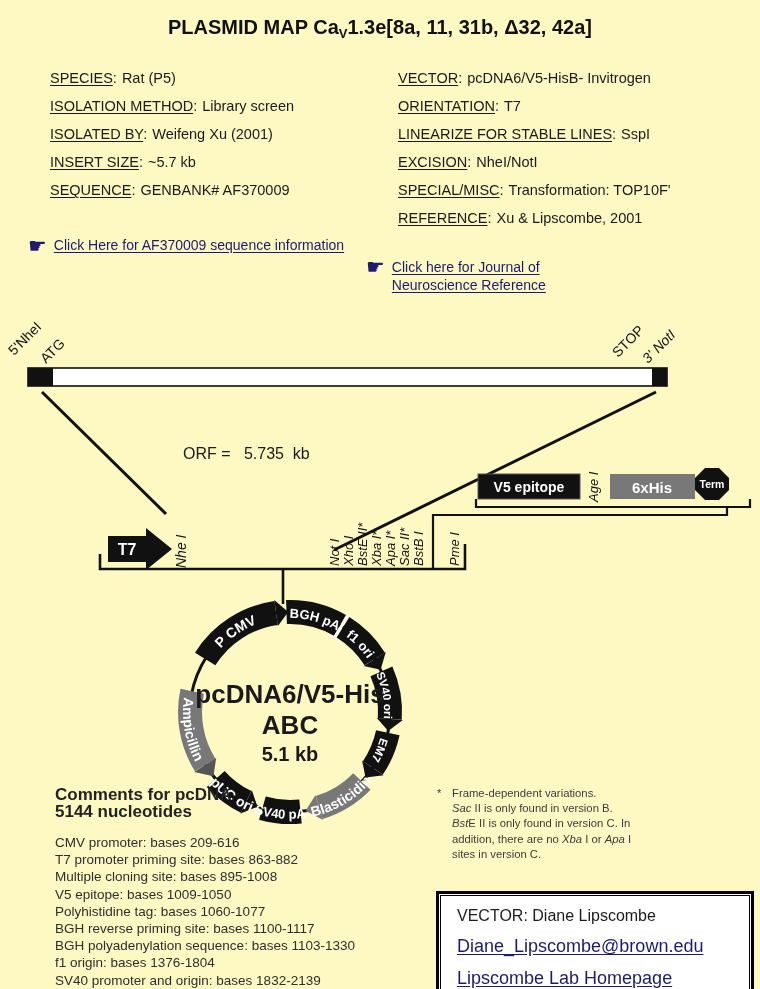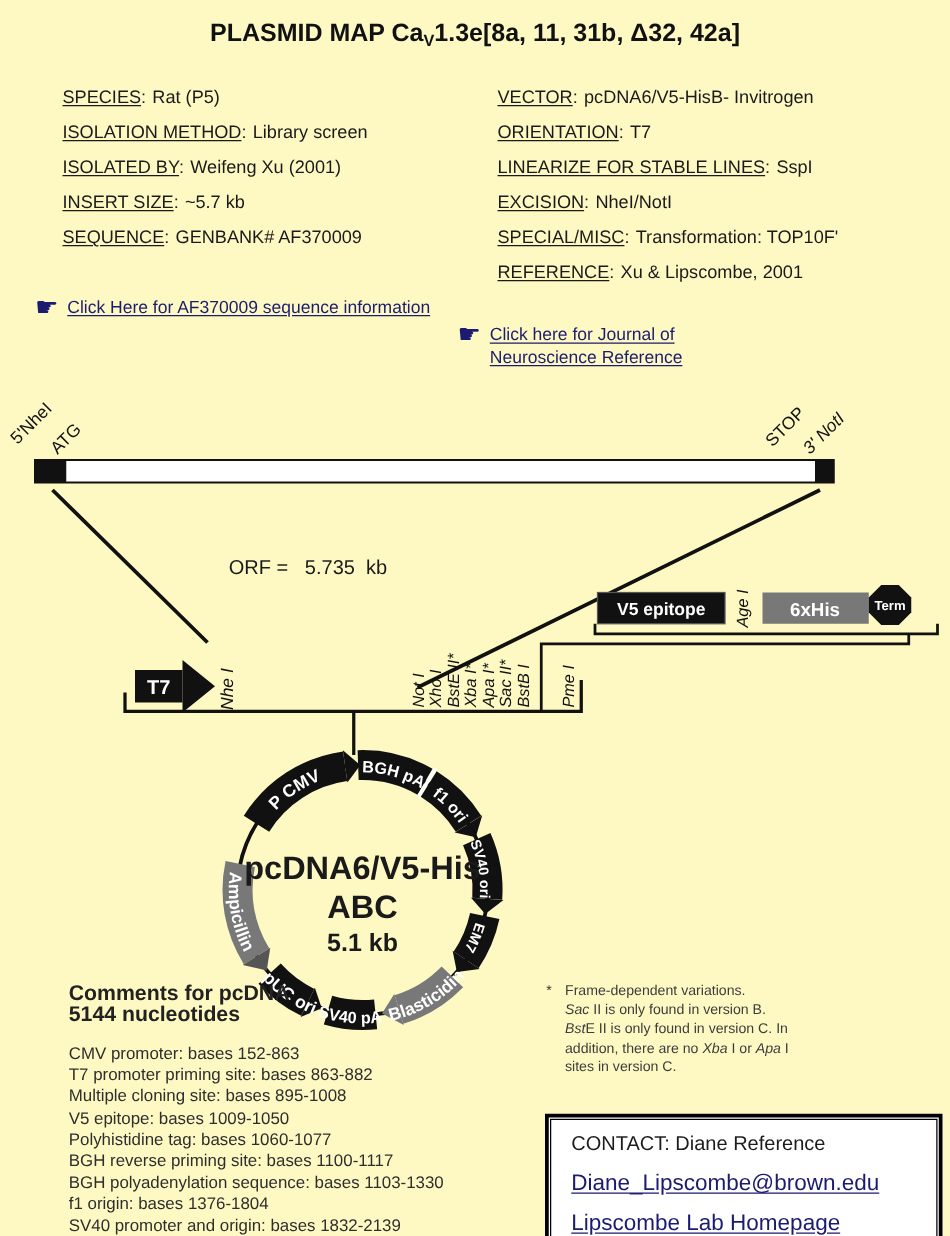--- a/index.html
+++ b/index.html
@@ -167,21 +167,21 @@
       <text x="290" y="703" font-size="26" font-weight="bold" fill="#1a1a1a" text-anchor="middle">pcDNA6/V5-His</text>
       <text x="290" y="734" font-size="26" font-weight="bold" fill="#1a1a1a" text-anchor="middle">ABC</text>
       <text x="290" y="761" font-size="20" font-weight="bold" fill="#1a1a1a" text-anchor="middle">5.1 kb</text>
     </g>
   </svg>
 
   <div class="comments">
     <div class="ch">Comments for pcDNA</div>
     <div class="ch">5144 nucleotides</div>
     <div class="clist">
-      <div class="cl">CMV promoter:  bases 152-863</div>
+      <div class="cl">CMV promoter:  bases 209-616</div>
       <div class="cl">T7 promoter priming site:  bases 863-882</div>
       <div class="cl">Multiple cloning site:  bases 895-1008</div>
       <div class="cl">V5 epitope: bases 1009-1050</div>
       <div class="cl">Polyhistidine tag: bases 1060-1077</div>
       <div class="cl">BGH reverse priming site:  bases 1100-1117</div>
       <div class="cl">BGH polyadenylation sequence:  bases 1103-1330</div>
       <div class="cl">f1 origin:  bases 1376-1804</div>
       <div class="cl">SV40 promoter and origin:  bases 1832-2139</div>
     </div>
   </div>
@@ -192,19 +192,19 @@
       <div>Frame-dependent variations.</div>
       <div><i>Sac</i><span> II is only found in version B.</span></div>
       <div><i>Bst</i><span>E II is only found in version C. In</span></div>
       <div><span>addition, there are no </span><i>Xba</i><span> I or </span><i>Apa</i><span> I</span></div>
       <div>sites in version C.</div>
     </div>
   </div>
 
   <div class="contact">
     <div class="inner">
-      <div class="ch">CONTACT: Diane Reference</div>
+      <div class="ch">VECTOR: Diane Lipscombe</div>
       <a href="#">Diane_Lipscombe@brown.edu</a>
       <a href="#">Lipscombe Lab Homepage</a>
     </div>
   </div>
 
 </div>
 
 </body></html>

